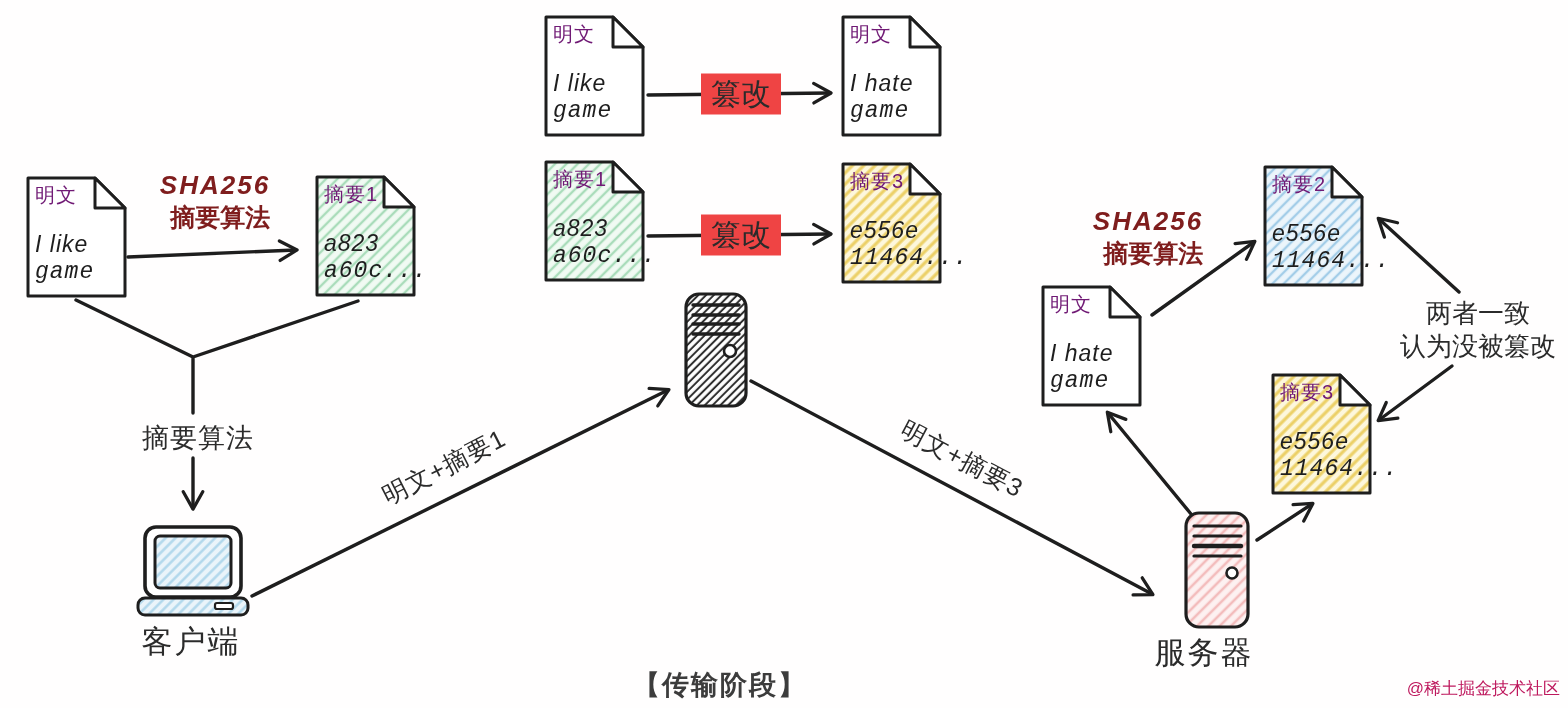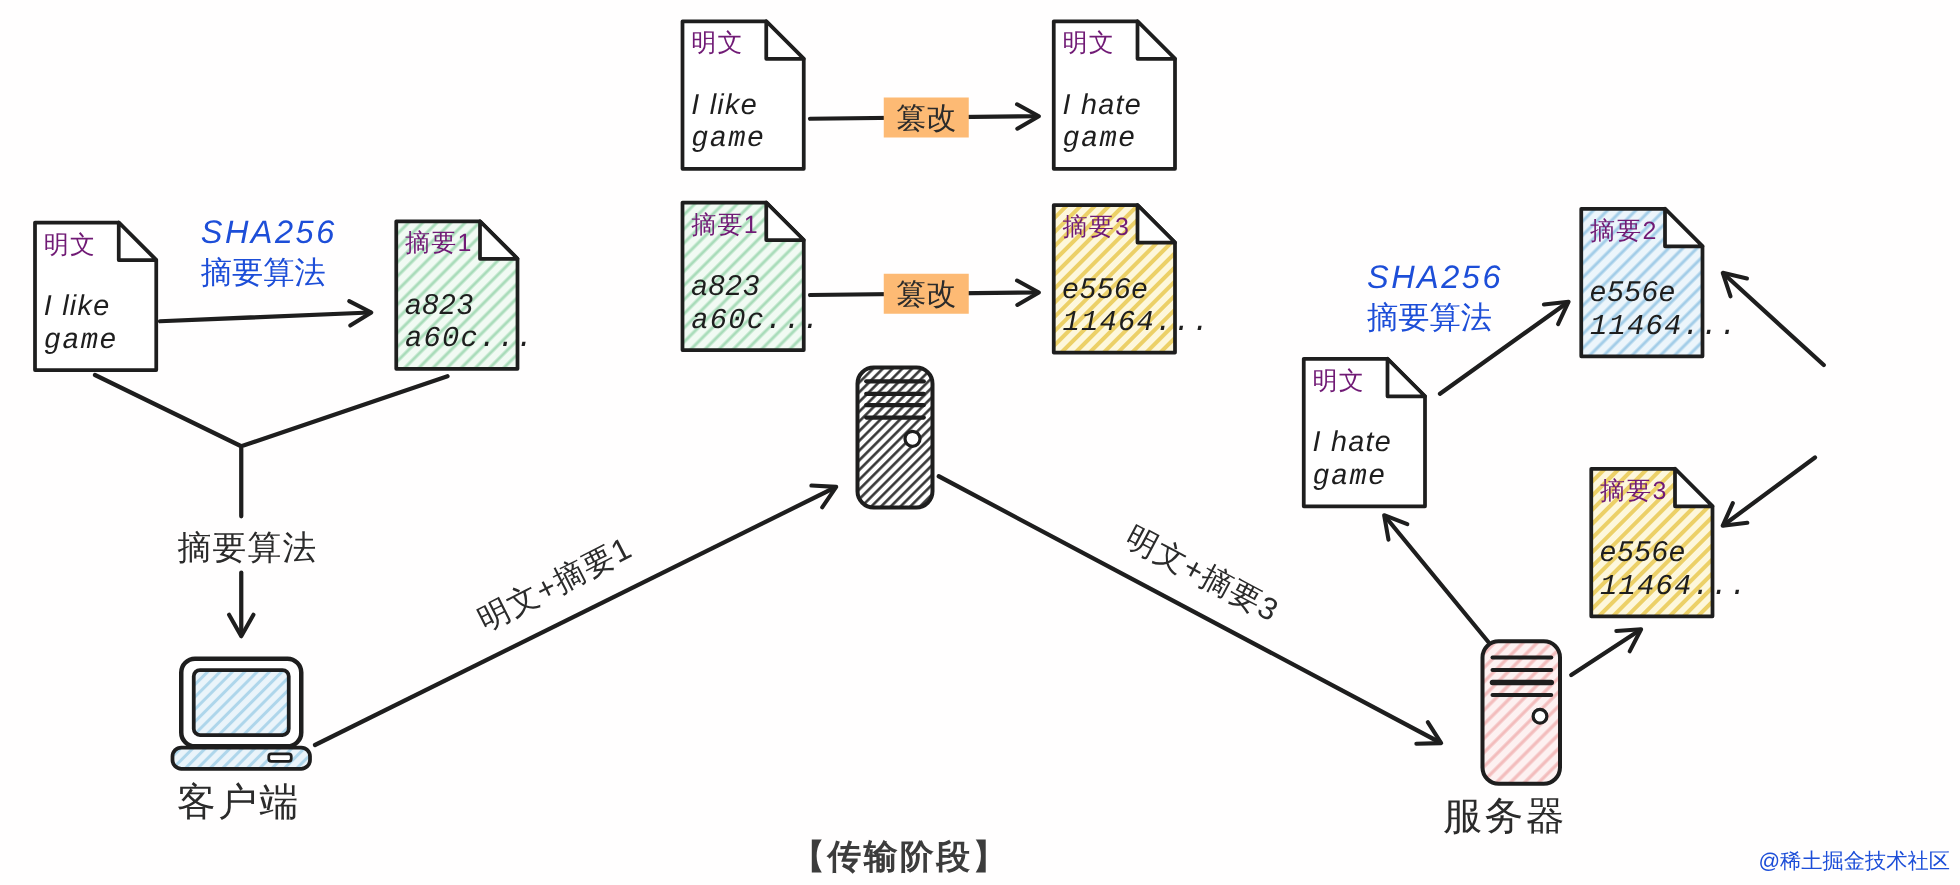--- a/index.html
+++ b/index.html
@@ -19,30 +19,30 @@
   .fill-white{fill:#ffffff;}
   .fill-green{fill:url(#hatch-green);}
   .fill-yellow{fill:url(#hatch-yellow);}
   .fill-blue{fill:url(#hatch-blue);}
   .doc-title{position:absolute;left:10px;top:7px;font-size:20px;color:#701a75;letter-spacing:1px;}
   .doc-line{position:absolute;left:10px;font-size:23px;font-style:italic;color:#1e1e1e;letter-spacing:1px;}
   .dl1{top:56px;}
   .dl2{top:84px;font-family:Liberation Mono, monospace;}
 
   
-  .red-note{color:#1d4ed8;text-align:left;font-weight:normal;transform:translateX(-50%);}
+  .red-note{color:#7f1d1d;text-align:right;font-weight:bold;transform:translateX(-50%);}
   .red-note .l1{display:block;font-size:26px;font-style:italic;letter-spacing:2px;}
   .red-note .l2{display:block;font-size:25px;}
-  .tamper{transform:translate(-50%,-50%);background:#fdba74;padding:0 10px;font-size:24px;}
+  .tamper{transform:translate(-50%,-50%);background:#ef4444;padding:0 10px;font-size:30px;}
   .edge-label{font-size:25px;letter-spacing:1px;}
   .node-label{font-size:31px;letter-spacing:2px;transform:translateX(-50%);font-family:Liberation Mono, monospace;}
   .small-label{font-size:27px;letter-spacing:1px;transform:translateX(-50%);}
   .match-note{font-size:26px;text-align:center;line-height:33px;transform:translateX(-50%);}
   .caption{font-size:27px;font-weight:bold;color:#3c3c3c;letter-spacing:2px;transform:translateX(-50%);}
-  .watermark{font-size:17px;color:#1d4ed8;}
+  .watermark{font-size:17px;color:#be185d;}
 </style>
 </head>
 <body>
 
 <div class="canvas">
 
   <svg width="0" height="0" style="position:absolute" aria-hidden="true">
     <defs>
       <pattern id="hatch-green" width="8" height="8" patternUnits="userSpaceOnUse" patternTransform="rotate(45)">
         <rect width="8" height="8" fill="#f1faf3"></rect>
@@ -232,20 +232,24 @@
   </div>
 
   <div class="label tamper" style="left:741px;top:94px">篡改</div>
   <div class="label tamper" style="left:741px;top:235px">篡改</div>
 
   <div class="label small-label" style="left:198px;top:420px">摘要算法</div>
 
   <div class="label edge-label" style="left:444px;top:467px;transform:translate(-50%,-50%) rotate(-27deg)">明文+摘要1</div>
   <div class="label edge-label" style="left:962px;top:459px;transform:translate(-50%,-50%) rotate(28deg)">明文+摘要3</div>
 
+  <div class="label match-note" style="left:1478px;top:297px">
+    <div>两者一致</div>
+    <div>认为没被篡改</div>
+  </div>
 
   <div class="label node-label" style="left:191px;top:621px">客户端</div>
   <div class="label node-label" style="left:1204px;top:632px">服务器</div>
 
   <div class="label caption" style="left:720px;top:667px">【传输阶段】</div>
   <div class="label watermark" style="right:8px;top:677px">@稀土掘金技术社区</div>
 
 </div>
 
 </body></html>

